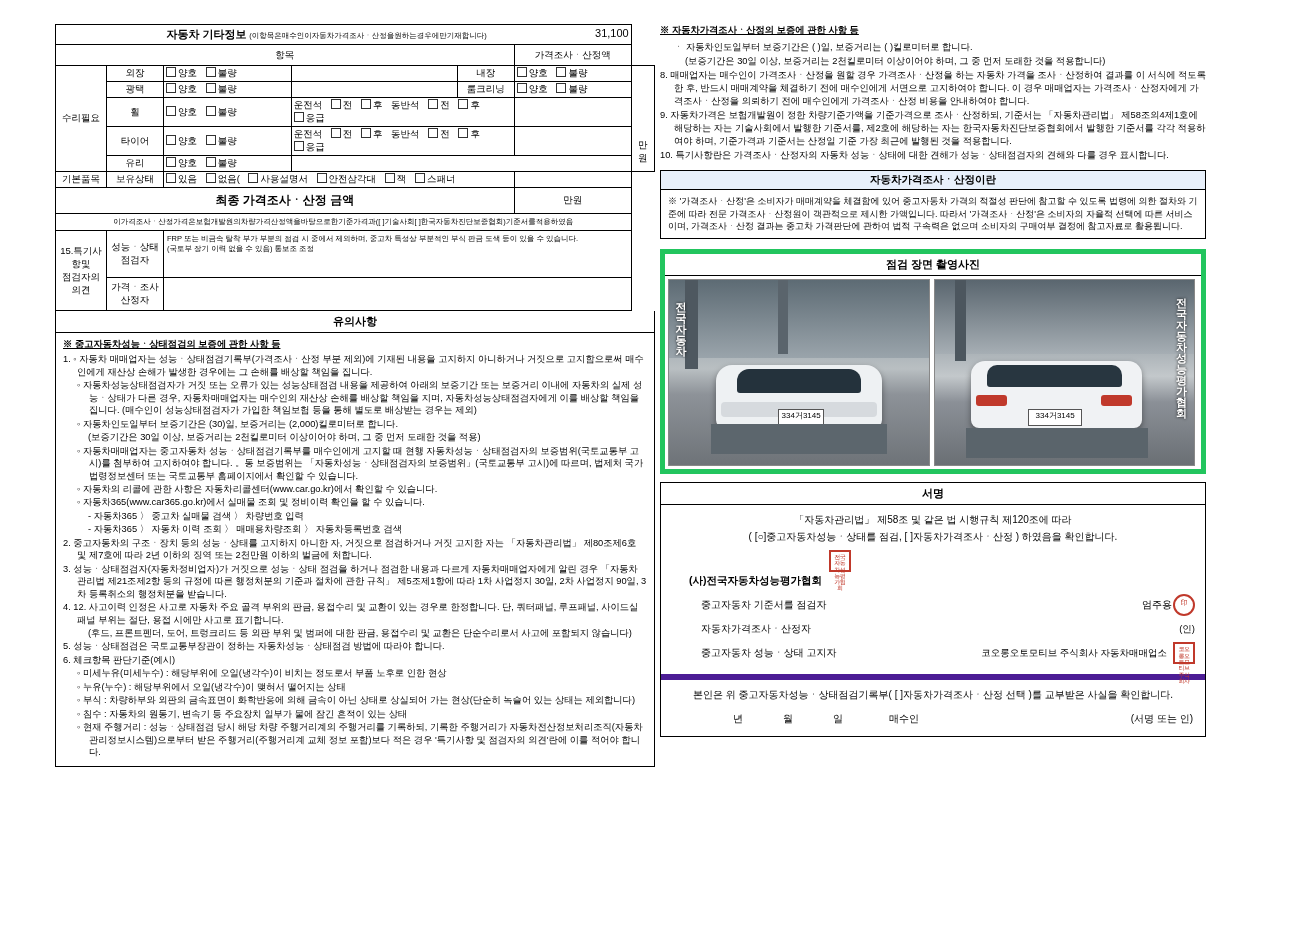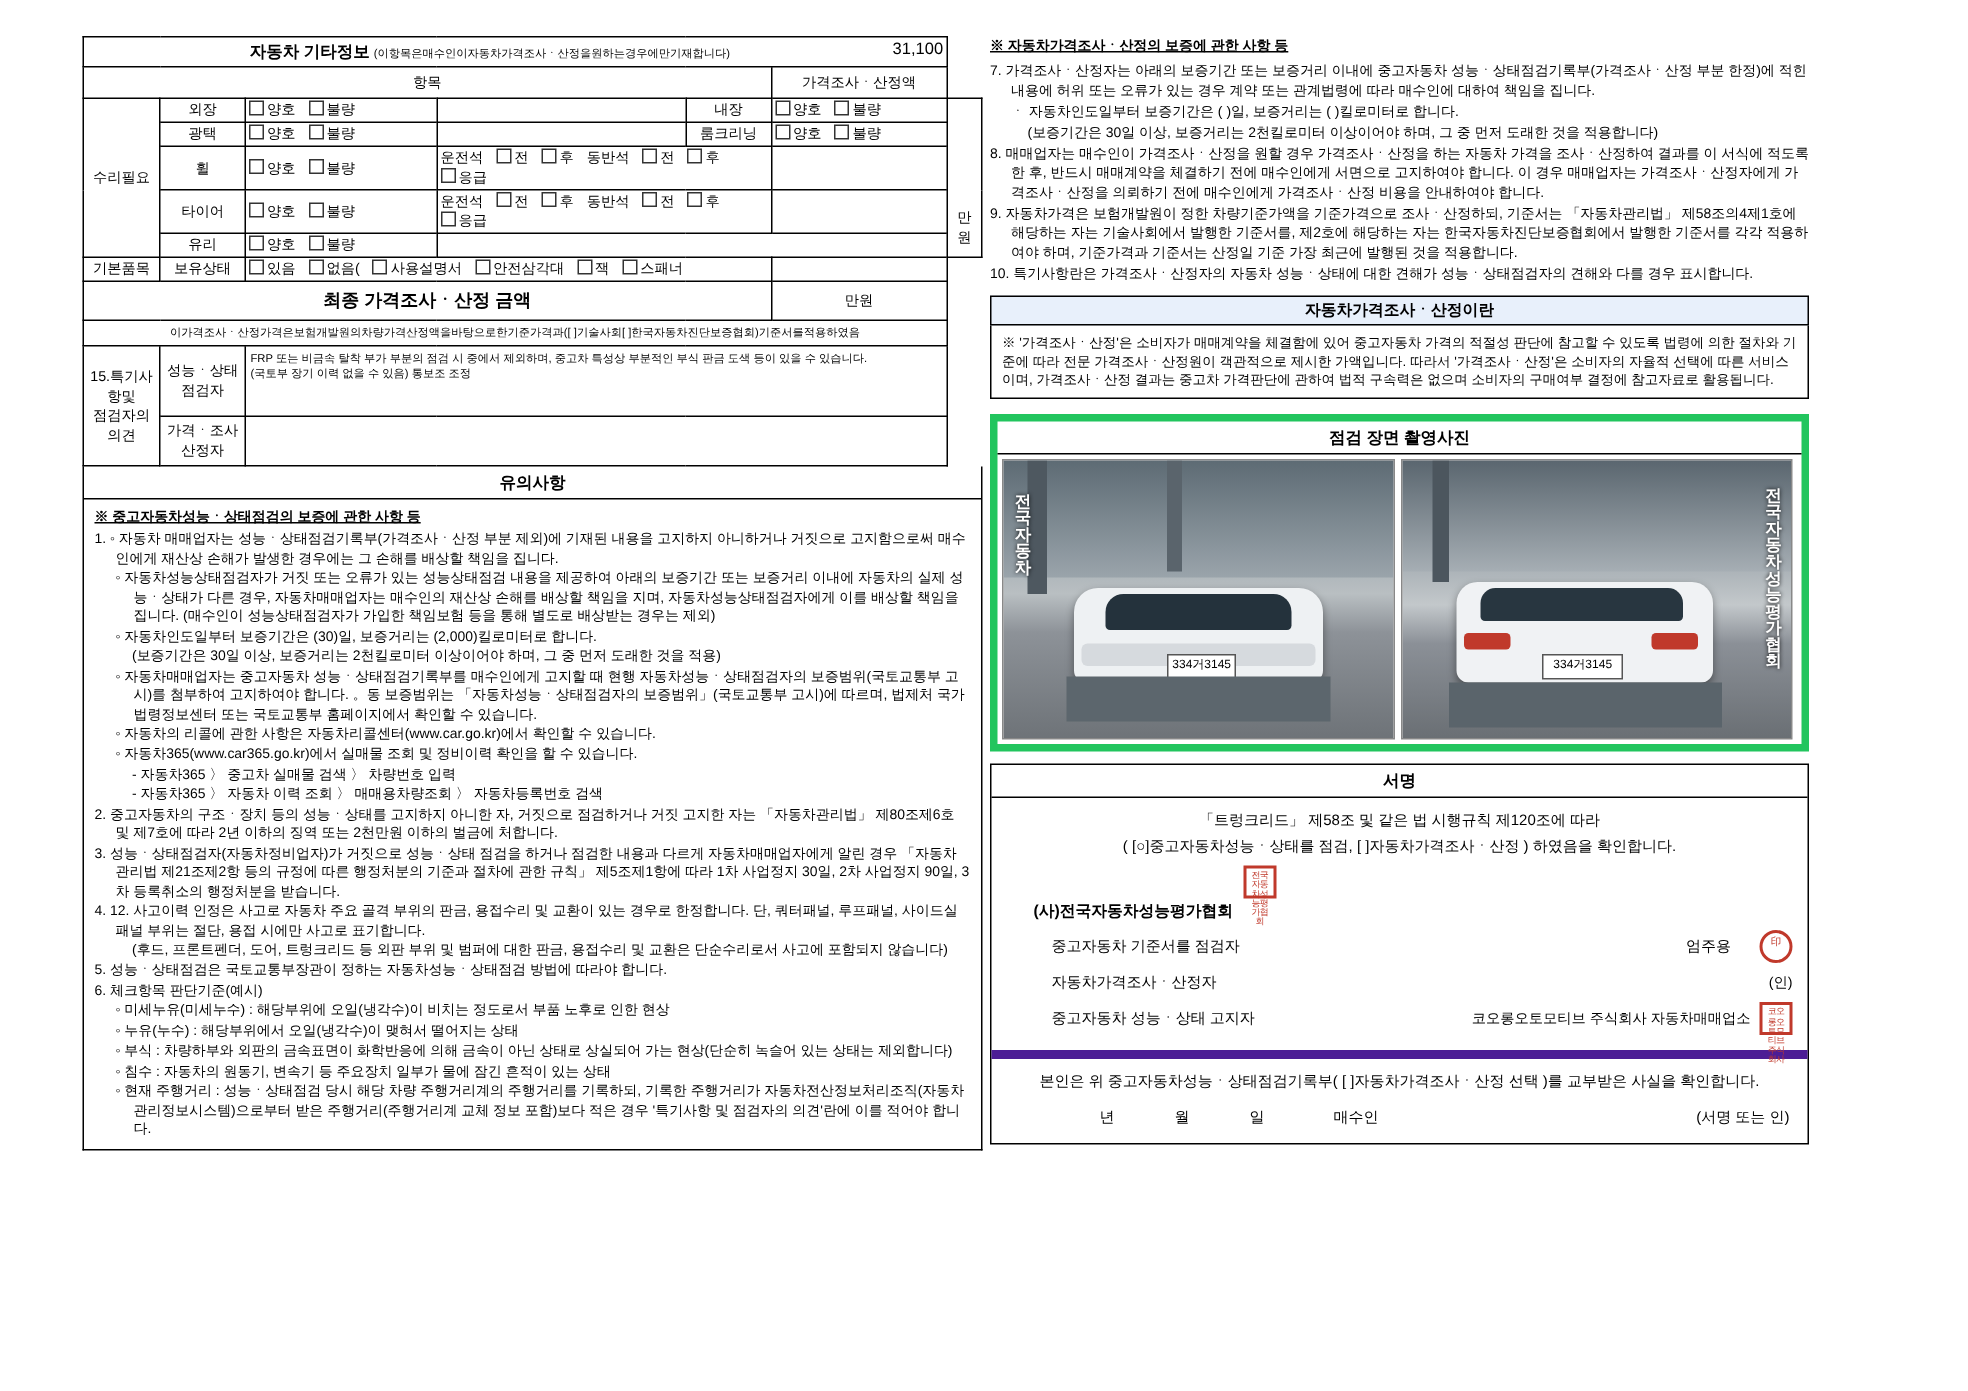--- a/index.html
+++ b/index.html
@@ -189,21 +189,20 @@
         <p class="ind2">◦ 침수 : 자동차의 원동기, 변속기 등 주요장치 일부가 물에 잠긴 흔적이 있는 상태</p>
         <p class="ind2">◦ 현재 주행거리 : 성능ㆍ상태점검 당시 해당 차량 주행거리계의 주행거리를 기록하되, 기록한 주행거리가 자동차전산정보처리조직(자동차관리정보시스템)으로부터 받은 주행거리(주행거리계 교체 정보 포함)보다 적은 경우 '특기사항 및 점검자의 의견'란에 이를 적어야 합니다.</p>
       </div>
     </div>
   </div>
 
   <div class="col-right">
 
     <div class="list" style="line-height:1.4;">
       <p class="u" style="font-weight:bold;margin-bottom:4px;">※ 자동차가격조사ㆍ산정의 보증에 관한 사항 등</p>
-      <p class="ind1">7. 가격조사ㆍ산정자는 아래의 보증기간 또는 보증거리 이내에 중고자동차 성능ㆍ상태점검기록부(가격조사ㆍ산정 부분 한정)에 적힌 내용에 허위 또는 오류가 있는 경우 계약 또는 관계법령에 따라 매수인에 대하여 책임을 집니다.</p>
       <p class="ind2">ㆍ 자동차인도일부터 보증기간은 (  )일, 보증거리는 (  )킬로미터로 합니다.</p>
       <p class="ind3">(보증기간은 30일 이상, 보증거리는 2천킬로미터 이상이어야 하며, 그 중 먼저 도래한 것을 적용합니다)</p>
       <p class="ind1">8. 매매업자는 매수인이 가격조사ㆍ산정을 원할 경우 가격조사ㆍ산정을 하는 자동차 가격을 조사ㆍ산정하여 결과를 이 서식에 적도록 한 후, 반드시 매매계약을 체결하기 전에 매수인에게 서면으로 고지하여야 합니다. 이 경우 매매업자는 가격조사ㆍ산정자에게 가격조사ㆍ산정을 의뢰하기 전에 매수인에게 가격조사ㆍ산정 비용을 안내하여야 합니다.</p>
       <p class="ind1">9. 자동차가격은 보험개발원이 정한 차량기준가액을 기준가격으로 조사ㆍ산정하되, 기준서는 「자동차관리법」 제58조의4제1호에 해당하는 자는 기술사회에서 발행한 기준서를, 제2호에 해당하는 자는 한국자동차진단보증협회에서 발행한 기준서를 각각 적용하여야 하며, 기준가격과 기준서는 산정일 기준 가장 최근에 발행된 것을 적용합니다.</p>
       <p class="ind1">10. 특기사항란은 가격조사ㆍ산정자의 자동차 성능ㆍ상태에 대한 견해가 성능ㆍ상태점검자의 견해와 다를 경우 표시합니다.</p>
     </div>
 
     <div style="margin-top:8px;">
       <div class="warn-title">자동차가격조사ㆍ산정이란</div>
       <div class="notice-box" style="border-top:none;">※ '가격조사ㆍ산정'은 소비자가 매매계약을 체결함에 있어 중고자동차 가격의 적절성 판단에 참고할 수 있도록 법령에 의한 절차와 기준에 따라 전문 가격조사ㆍ산정원이 객관적으로 제시한 가액입니다. 따라서 '가격조사ㆍ산정'은 소비자의 자율적 선택에 따른 서비스이며, 가격조사ㆍ산정 결과는 중고차 가격판단에 관하여 법적 구속력은 없으며 소비자의 구매여부 결정에 참고자료로 활용됩니다.</div>
@@ -236,30 +235,30 @@
           <div style="position:absolute;left:36%;top:70%;width:20%;height:8%;background:#fff;border:1px solid #555;font-size:8px;text-align:center;line-height:12px;">334거3145</div>
           <div style="position:absolute;left:12%;top:80%;width:70%;height:16%;background:#5a646b;"></div>
           <div class="photo-label" style="right:6px;top:10px;height:165px;">전국자동차성능평가협회</div>
         </div>
       </div>
     </div>
 
     <div style="margin-top:8px;border:1px solid #000;">
       <div class="c" style="font-weight:bold;font-size:11px;padding:3px;border-bottom:1px solid #000;">서명</div>
       <div class="sign-area" style="padding:8px 10px 6px 10px;">
-        <div class="c" style="margin-bottom:3px;">「트렁크리드」 제58조 및 같은 법 시행규칙 제120조에 따라</div>
+        <div class="c" style="margin-bottom:3px;">「자동차관리법」 제58조 및 같은 법 시행규칙 제120조에 따라</div>
         <div class="c" style="margin-bottom:6px;">( [○]중고자동차성능ㆍ상태를 점검, [     ]자동차가격조사ㆍ산정 ) 하였음을 확인합니다.</div>
         <div style="margin:0 0 6px 18px;position:relative;">
           <span style="font-weight:bold;font-size:10.5px;">(사)전국자동차성능평가협회</span>
           <span class="stamp" style="margin-left:4px;vertical-align:-6px;">전국자동차성능평가협회</span>
         </div>
 
         <div style="display:flex;align-items:center;margin:6px 0 4px 0;">
           <span style="width:250px;padding-left:30px;">중고자동차 기준서를 점검자</span>
-          <span style="flex:1;text-align:right;padding-right:19px;">엄주용</span>
+          <span style="flex:1;text-align:right;padding-right:1px;">엄주용</span>
           <span class="stamp2">印</span>
         </div>
         <div style="display:flex;align-items:center;margin:6px 0 4px 0;">
           <span style="width:250px;padding-left:30px;">자동차가격조사ㆍ산정자</span>
           <span style="flex:1;text-align:right;padding-right:8px;"></span>
           <span style="font-size:9.5px;">(인)</span>
         </div>
         <div style="display:flex;align-items:center;margin:6px 0 4px 0;">
           <span style="width:230px;padding-left:30px;">중고자동차 성능ㆍ상태 고지자</span>
           <span style="flex:1;text-align:right;padding-right:6px;font-size:9.5px;">코오롱오토모티브 주식회사 자동차매매업소</span>

